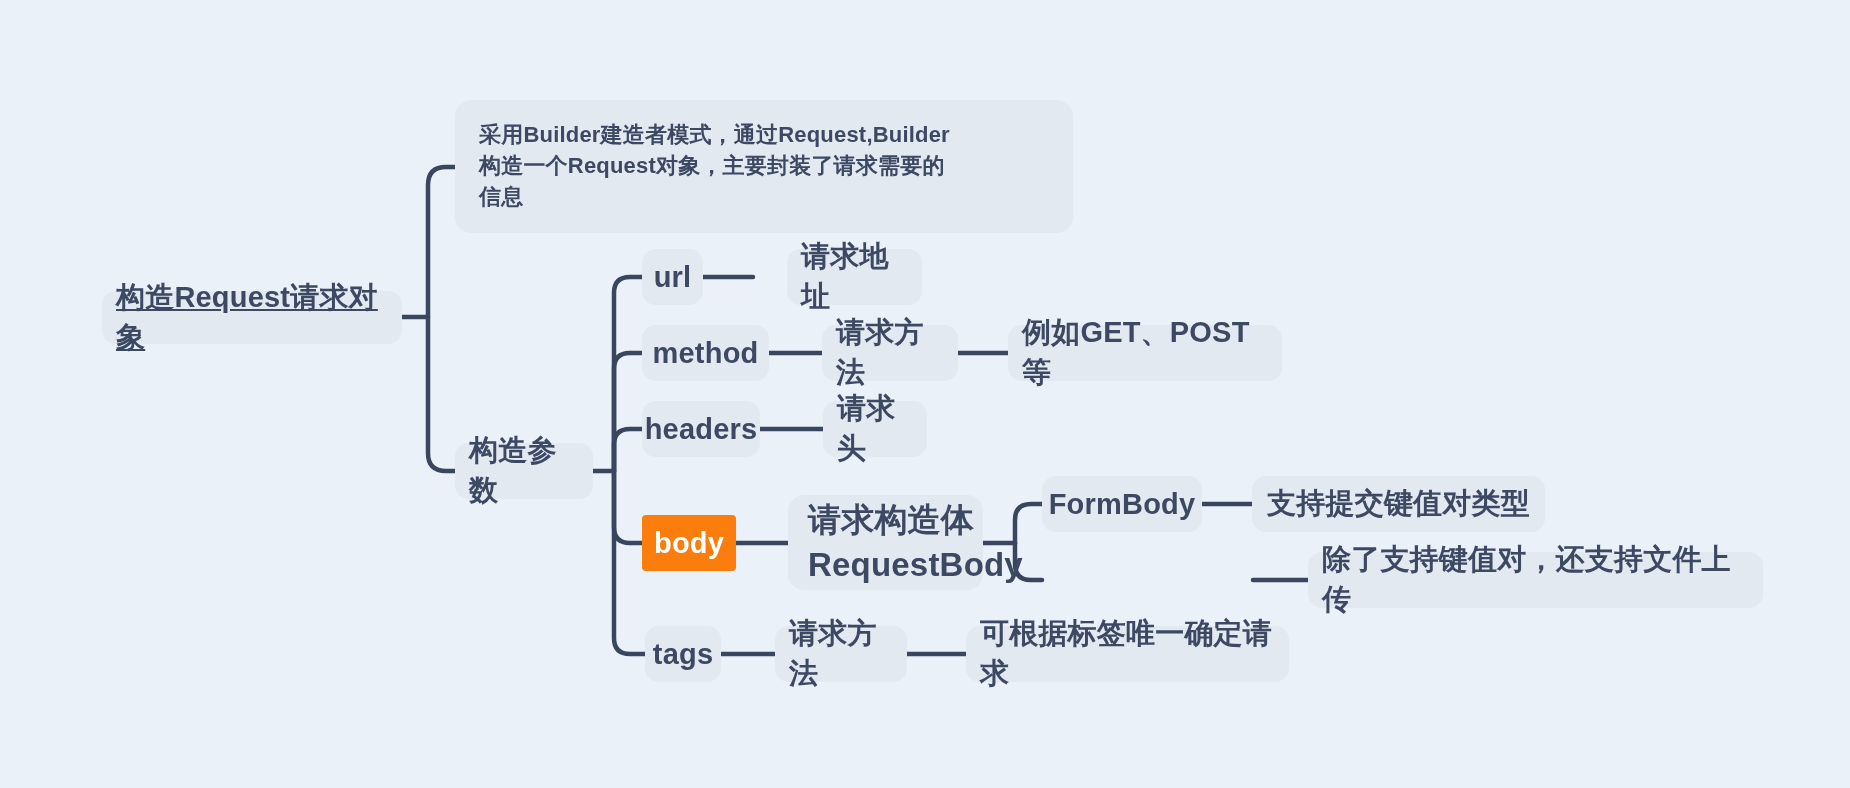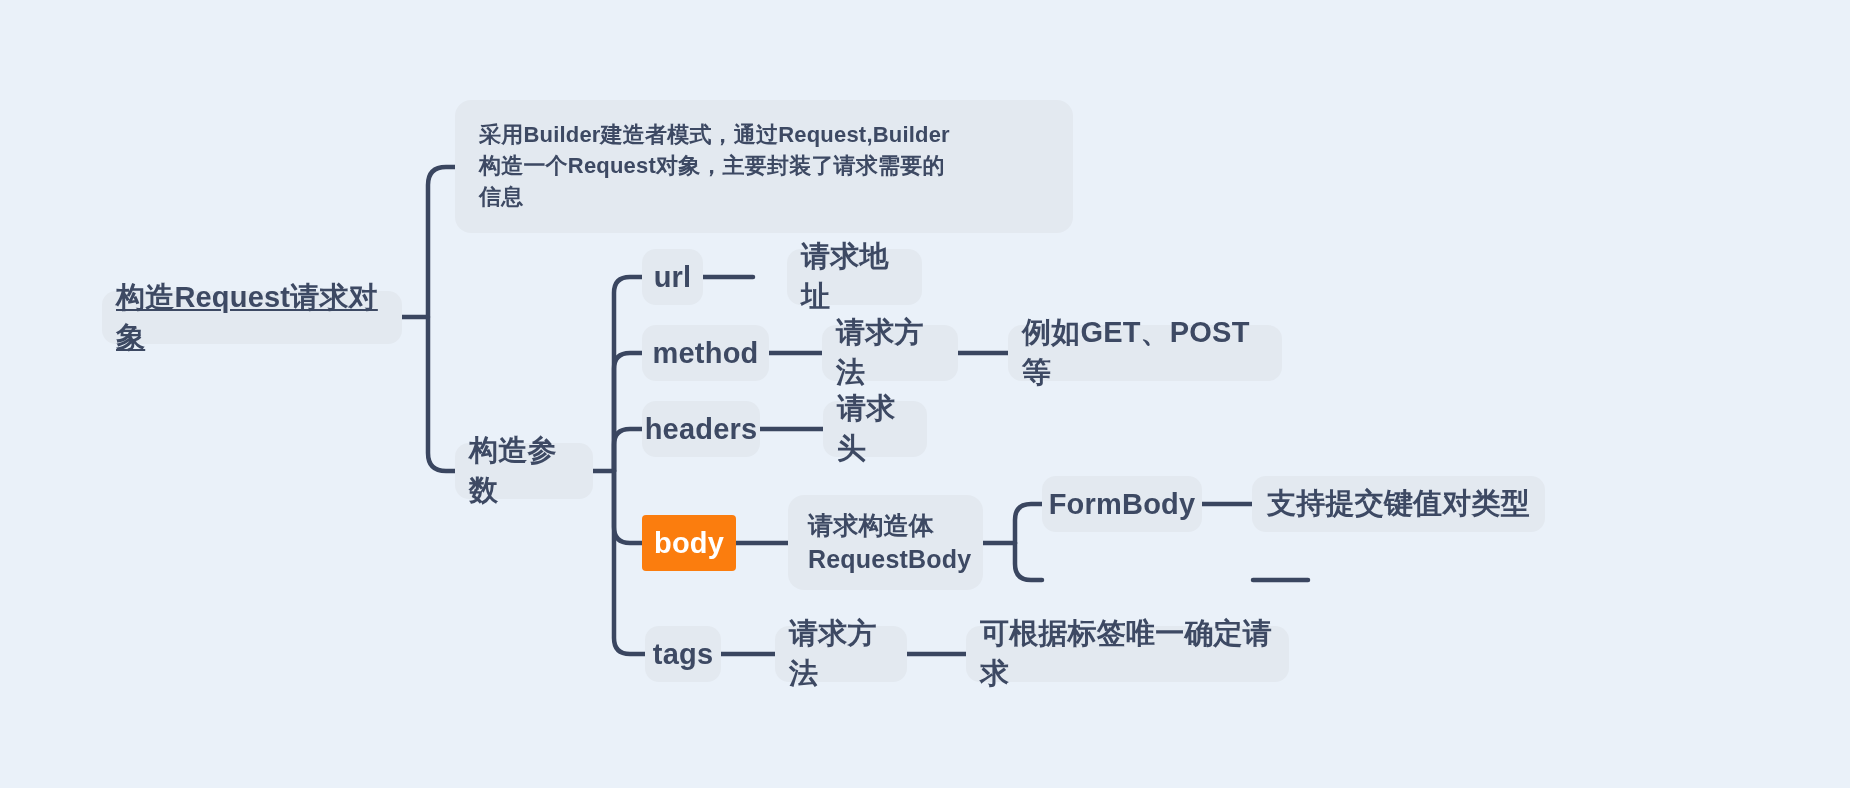--- a/index.html
+++ b/index.html
@@ -21,21 +21,21 @@
   .node{
     position:absolute;z-index:1;box-sizing:border-box;
     background:var(--node_bg);color:var(--text);
     border-radius:14px;font-weight:700;font-size:29px;
     display:flex;align-items:center;justify-content:center;
     padding:0 14px;letter-spacing:0.2px;
   }
   .node.left{justify-content:flex-start;text-align:left;}
   .node.multiline{white-space:pre-line;line-height:1.4;border-radius:16px;}
   .node.note{font-size:22px;padding:0 24px;}
-  .node.rb{font-size:25px;padding:0 20px;line-height:1.35;}
+  .node.rb{font-size:33px;padding:0 20px;line-height:1.35;}
   .node.accent{background:var(--accent);color:var(--accent_text);border-radius:4px;}
 </style>
 </head>
 <body>
 
 <div class="canvas">
 
   <svg class="links" width="1850" height="788" viewBox="0 0 1850 788" aria-hidden="true">
 
     <path d="M 402 317 H 428"></path>
@@ -83,18 +83,19 @@
   <div class="node" style="left:642px;top:401px;width:118px;height:56px;">headers</div>
   <div class="node" style="left:823px;top:401px;width:104px;height:56px;">请求头</div>
 
   <div class="node accent" style="left:642px;top:515px;width:94px;height:56px;">body</div>
   <div class="node left multiline rb" style="left:788px;top:495px;width:195px;height:95px;">请求构造体
 RequestBody</div>
 
   <div class="node" style="left:1042px;top:476px;width:160px;height:56px;">FormBody</div>
   <div class="node" style="left:1252px;top:476px;width:293px;height:56px;">支持提交键值对类型</div>
 
+  <div class="node" style="left:1308px;top:552px;width:455px;height:56px;">除了支持键值对，还支持文件上传</div>
 
   <div class="node" style="left:645px;top:626px;width:76px;height:56px;">tags</div>
   <div class="node" style="left:775px;top:626px;width:132px;height:56px;">请求方法</div>
   <div class="node" style="left:966px;top:626px;width:323px;height:56px;">可根据标签唯一确定请求</div>
 
 </div>
 
 </body></html>

